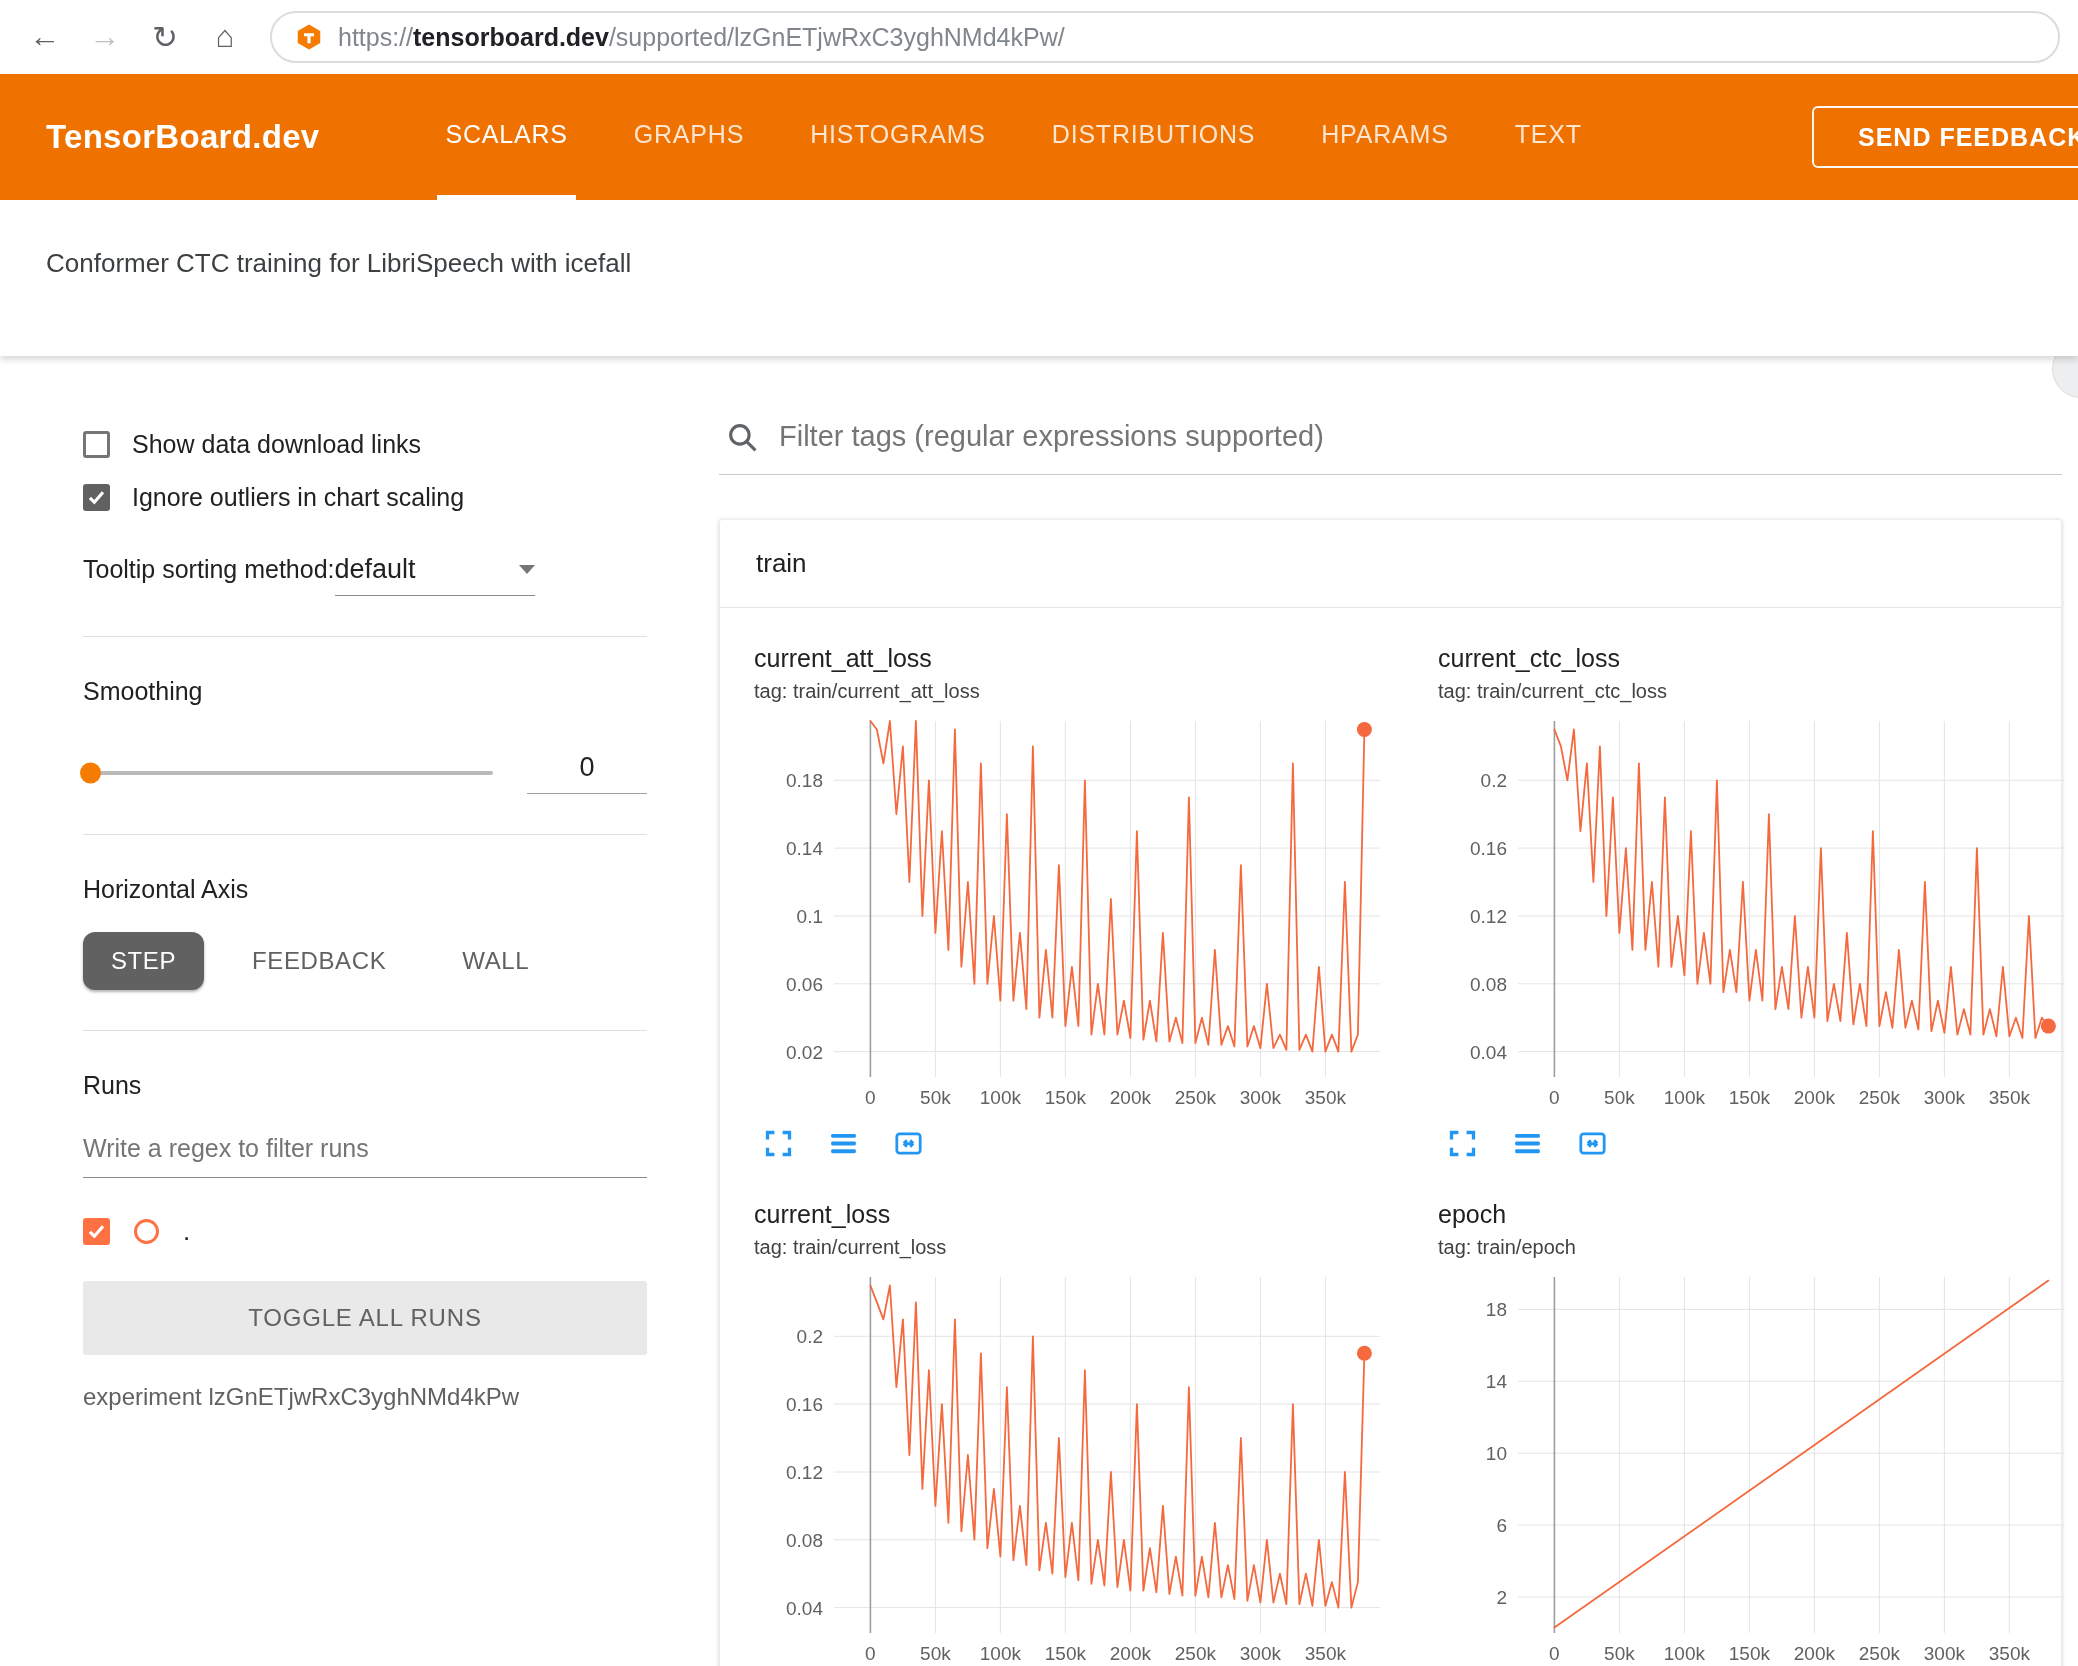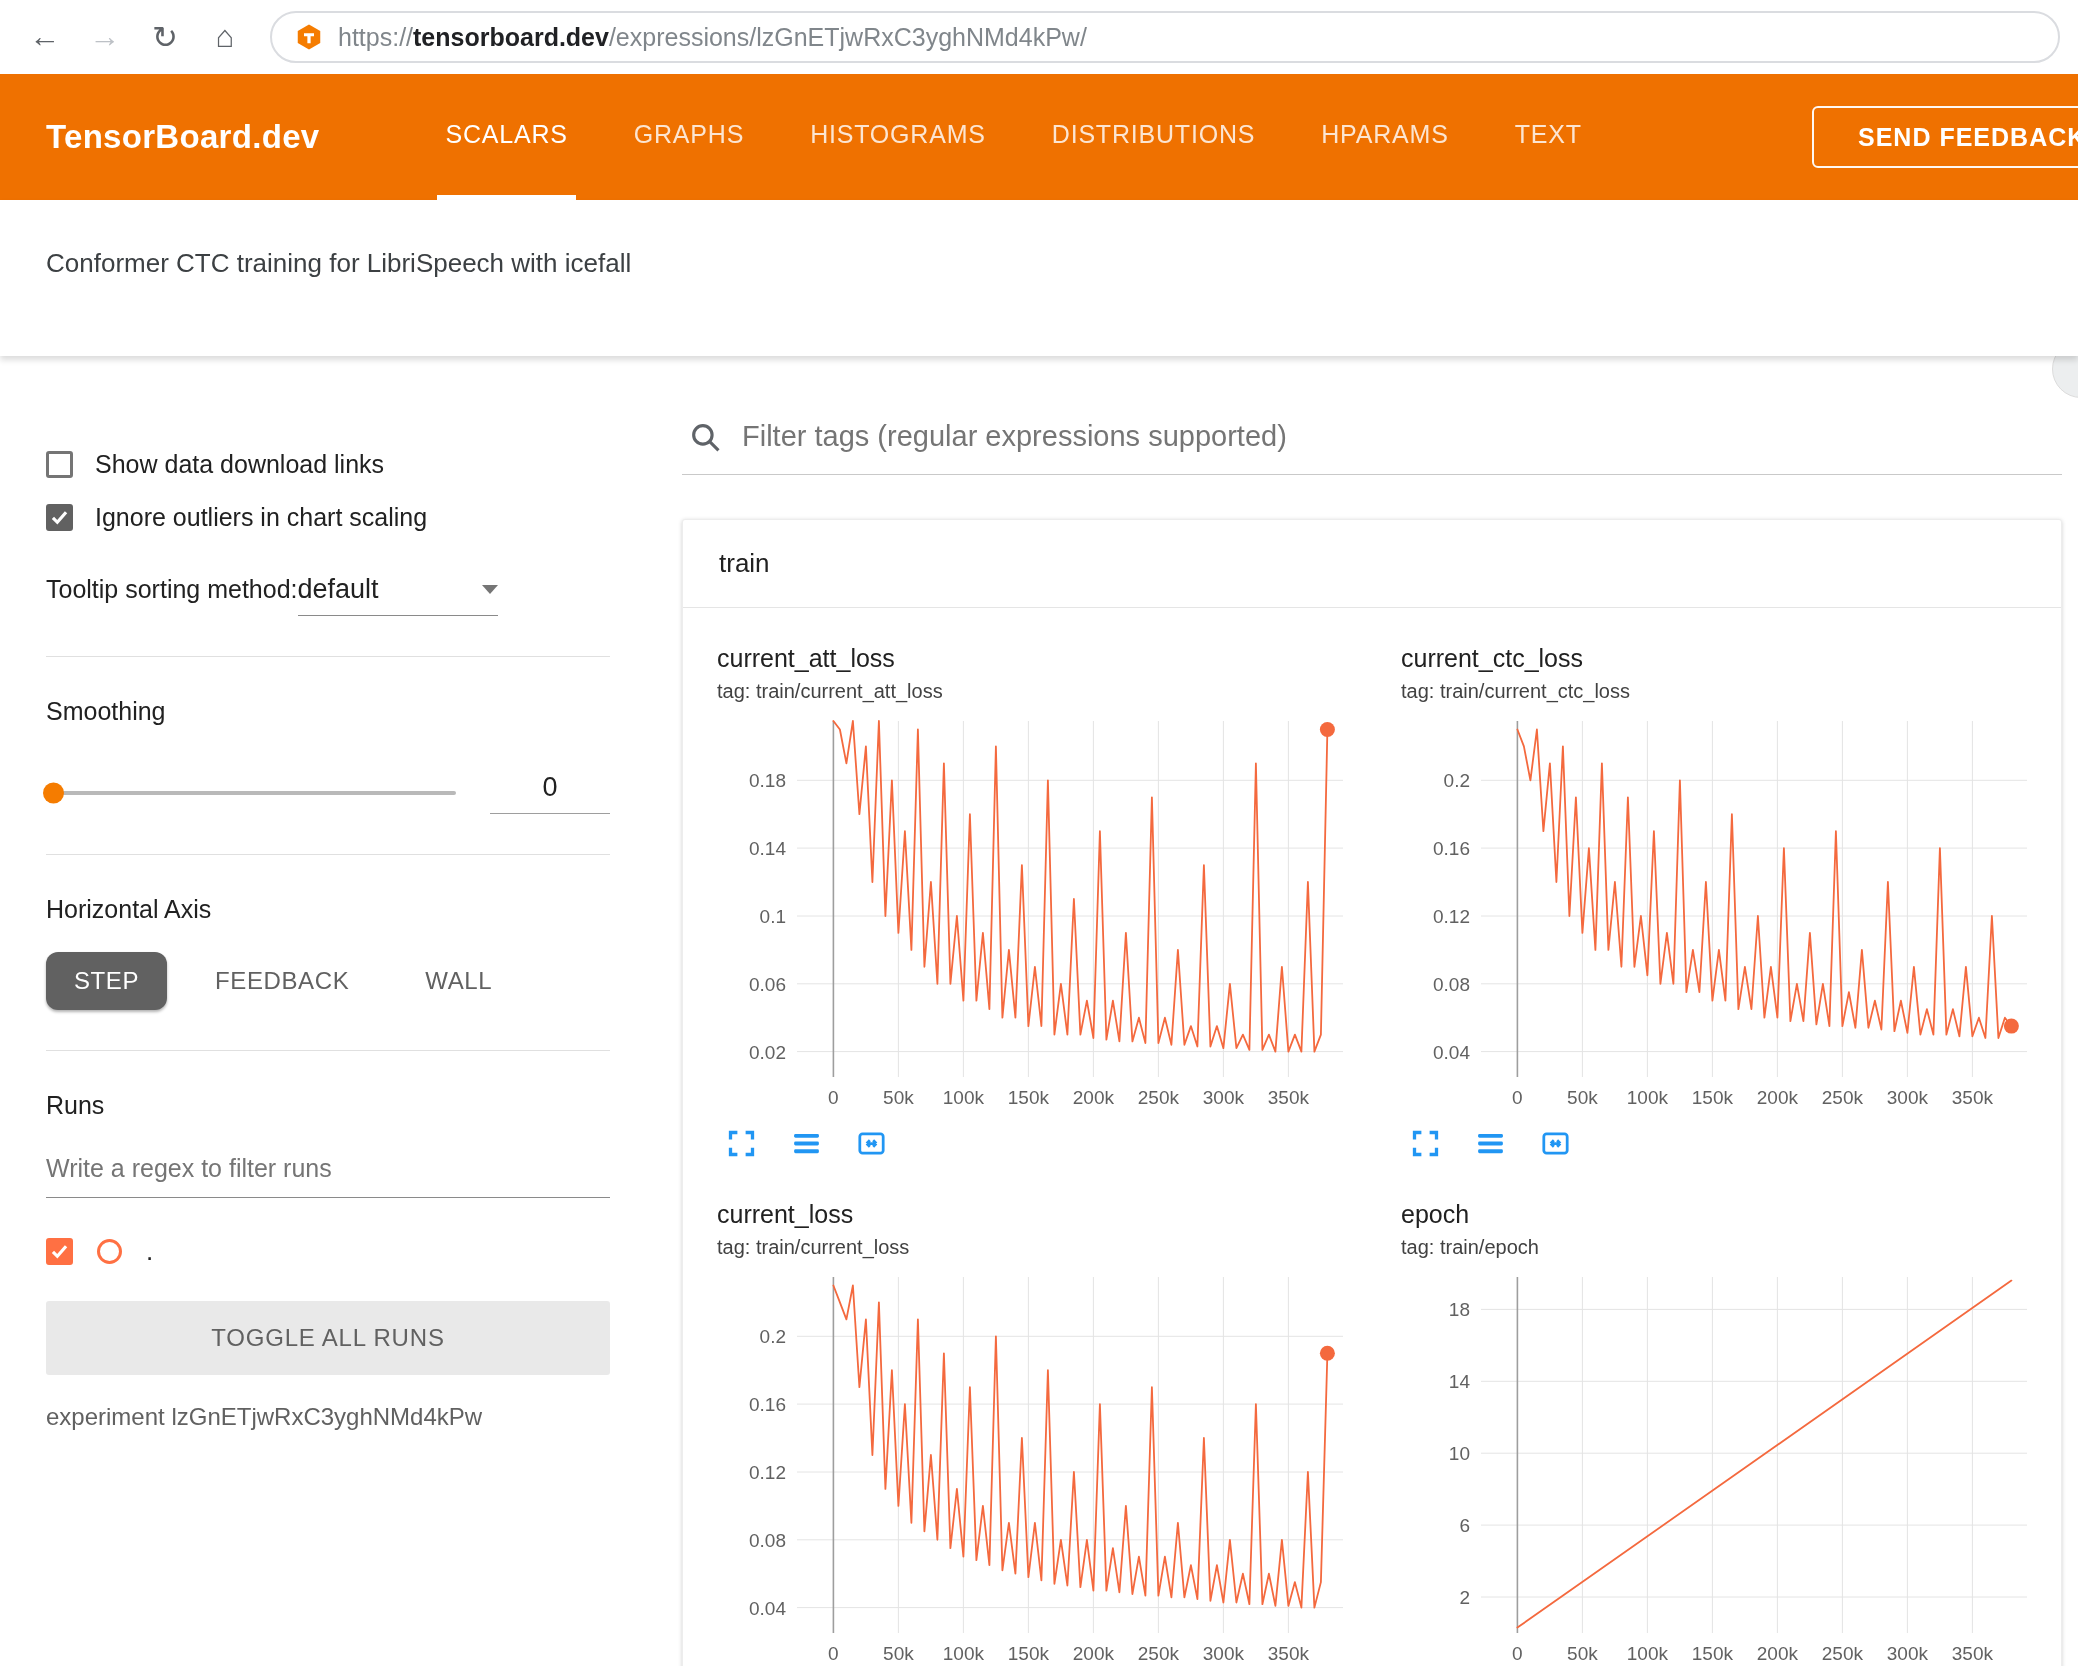--- a/index.html
+++ b/index.html
@@ -33,21 +33,21 @@
 
   
   .exp-band { height: 156px; background: #fff; display: flex; align-items: center;
               padding: 0 0 30px 46px; box-shadow: 0 4px 6px rgba(0,0,0,.14); position: relative; z-index: 3; }
   .exp-title { font-size: 26px; color: #3c4043; }
 
   
   .content { display: flex; align-items: flex-start; position: relative; }
 
   
-  aside { width: 660px; padding: 94px 50px 40px 46px; flex: none; }
+  aside { width: 660px; padding: 74px 50px 40px 46px; flex: none; margin-left: 37px; }
   .check-row { display: flex; align-items: center; gap: 22px; margin-bottom: 24px; font-size: 25px; color: #212121; }
   .checkbox { width: 27px; height: 27px; border: 3px solid #757575; border-radius: 3px; flex: none;
               display: flex; align-items: center; justify-content: center; }
   .checkbox.checked-gray { background: var(--btn-gray, #616161); border-color: var(--btn-gray, #616161); }
   .checkbox.checked-orange { background: var(--accent, #ff7043); border-color: var(--accent, #ff7043); }
   .checkbox svg { width: 21px; height: 21px; }
   .tooltip-row { margin-top: 42px; display: flex; align-items: baseline; font-size: 25px; color: #212121; }
   .select { display: inline-flex; align-items: center; justify-content: space-between; width: 200px;
             border-bottom: 1px solid #8a8a8a; padding-bottom: 10px; font-size: 27px; color: #212121; }
   .caret { width: 0; height: 0; border-left: 8px solid transparent; border-right: 8px solid transparent;
@@ -105,21 +105,21 @@
   <div class="nav-btn disabled">→</div>
   <div class="nav-btn">↻</div>
   <div class="nav-btn">⌂</div>
   <div class="addr-bar">
     <span class="site-icon">
       <svg viewBox="0 0 24 24">
           <path fill="#f57c00" d="M12 2l9 5.2v9.6L12 22l-9-5.2V7.2z"></path>
           <path fill="#fff" d="M8 9h8v2.4h-2.7V17h-2.6v-5.6H8z"></path>
         </svg>
     </span>
-    <span class="url"><span>https://</span><span class="host">tensorboard.dev</span><span>/expressions/lzGnETjwRxC3yghNMd4kPw/</span></span>
+    <span class="url"><span>https://</span><span class="host">tensorboard.dev</span><span>/supported/lzGnETjwRxC3yghNMd4kPw/</span></span>
   </div>
 </div>
 
 <div class="app-header">
   <div class="logo">TensorBoard.dev</div>
   <div class="tabs">
     <div class="tab active">SCALARS</div>
     <div class="tab">GRAPHS</div>
     <div class="tab">HISTOGRAMS</div>
     <div class="tab">DISTRIBUTIONS</div>

